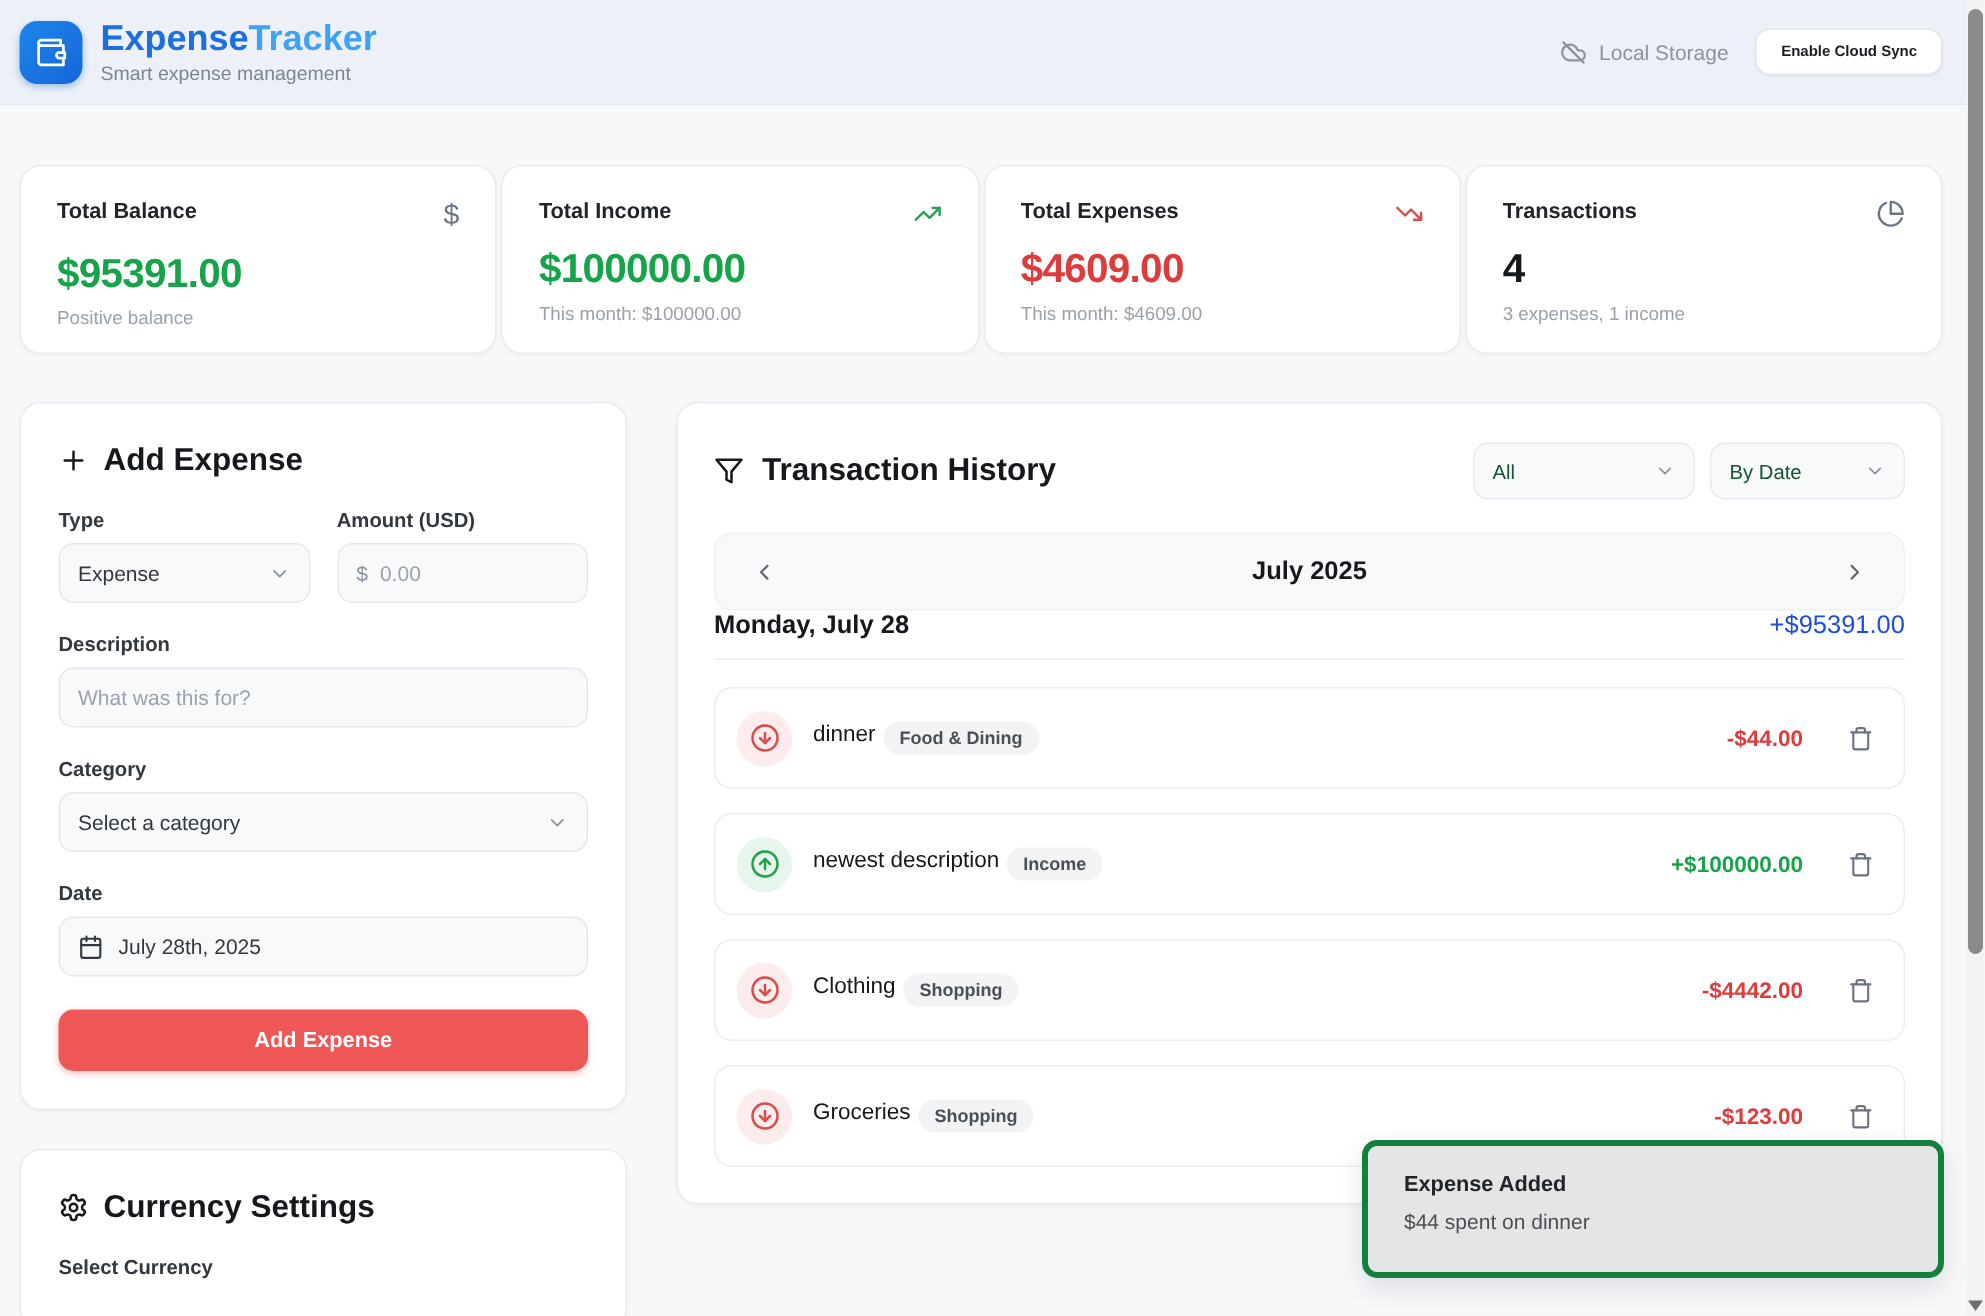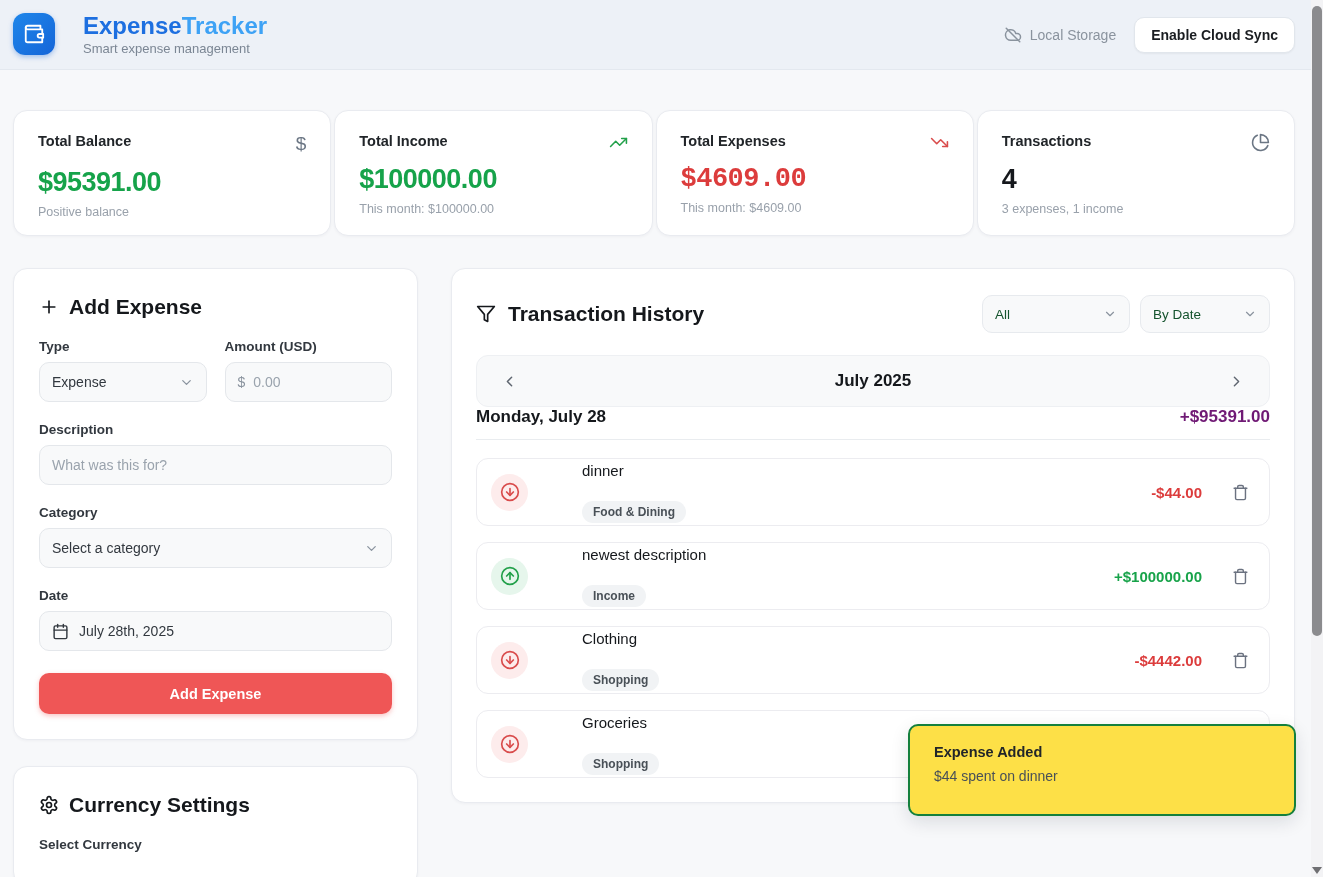--- a/index.html
+++ b/index.html
@@ -10,53 +10,53 @@
     color:#1a1d21;
   }
   .app { position:relative; width:1323px; height:877px; }
 
   
   .header {
     height:70px; background:#edf1f7; border-bottom:1px solid #e3e8ef;
     display:flex; align-items:center; justify-content:space-between;
     padding:0 28px 0 13px;
   }
-  .header-left { display:flex; align-items:center; gap:28px; }
+  .header-left { display:flex; align-items:flex-end; gap:12px; }
   .logo-tile {
     width:42px; height:42px; border-radius:12px;
     background:linear-gradient(135deg,#1e86ea,#1565d8);
     display:flex; align-items:center; justify-content:center;
     box-shadow:0 2px 5px rgba(21,101,216,.35);
   }
   .app-title { font-size:24px; font-weight:700; line-height:1.1; }
   .app-title .t1 { color:#1d6fe0; }
   .app-title .t2 { color:#3ea2f5; }
   .tagline { font-size:13px; color:#7b8694; margin-top:2px; }
   .header-right { display:flex; align-items:center; gap:18px; }
   .storage { display:flex; align-items:center; gap:8px; color:#8a939e; font-size:14px; }
   .cloud-btn {
     background:#fff; border:1px solid #e1e6ec; border-radius:10px;
-    padding:9px 16px; font-size:14px; font-weight:600; color:#1a1d21;
+    padding:9px 16px; font-size:10px; font-weight:600; color:#1a1d21;
     font-family:inherit; cursor:pointer; box-shadow:0 1px 2px rgba(0,0,0,.05);
   }
 
   
   .main { padding:40px 28px 0 13px; }
   .stats-row { display:flex; gap:3px; }
   .card {
     background:#fff; border:1px solid #e9ebf0; border-radius:14px;
     box-shadow:0 1px 3px rgba(16,24,40,.04);
   }
   .stat-card { flex:1; padding:22px 24px; height:126px; }
   .stat-top { display:flex; justify-content:space-between; align-items:flex-start; }
   .stat-label { font-size:14.5px; font-weight:600; color:#212529; }
   .stat-icon { color:#6b7684; }
   .stat-value { font-size:27px; font-weight:700; margin-top:12px; letter-spacing:-.5px; }
   .stat-value.green { color:#16a34a; }
-  .stat-value.red   { color:#dc3c3c;font-family:Liberation Mono, monospace; }
+  .stat-value.red   { color:#dc3c3c; }
   .stat-value.dark  { color:#15181c; }
   .stat-sub { font-size:12.5px; color:#99a1ab; margin-top:7px; }
   .dollar-glyph { font-size:19px; color:#6b7684; font-weight:500; }
 
   .content-row { display:flex; gap:33px; margin-top:32px; align-items:flex-start; }
   .left-col { width:405px; flex:0 0 405px; display:flex; flex-direction:column; gap:26px; }
 
   
   .form-card { padding:26px 25px 25px; }
   .card-heading { display:flex; align-items:center; gap:10px; font-size:21px; font-weight:600; color:#15181c; }
@@ -101,46 +101,46 @@
   .month-nav {
     margin-top:22px; height:52px; background:#f8f9fa; border:1px solid #eef0f3;
     border-radius:12px; display:flex; align-items:center; justify-content:space-between;
     padding:0 20px;
   }
   .month-label { font-size:17px; font-weight:700; color:#15181c; }
   .nav-btn { background:none; border:none; cursor:pointer; color:#5f6670; display:flex; align-items:center; padding:4px; }
 
   .group-header { display:flex; align-items:center; justify-content:space-between; }
   .group-date { font-size:17px; font-weight:600; color:#15181c; }
-  .group-total { font-size:17px; font-weight:700; color:#701a75; }
+  .group-total { font-size:17px; font-weight:400; color:#1d4ed8; }
   .divider { height:1px; background:#e9ecef; margin-top:12px; }
 
   .tx-list { margin-top:18px; display:flex; flex-direction:column; gap:16px; }
   .tx-row {
     height:68px; border:1px solid #ececf0; border-radius:12px; background:#fff;
     display:flex; align-items:center; padding:0 18px 0 14px; gap:14px;
   }
   .tx-icon { width:37px; height:37px; border-radius:50%; display:flex; align-items:center; justify-content:center; flex:0 0 37px; }
   .tx-icon.expense { background:#fdecec; color:#d94c4c; }
   .tx-icon.income  { background:#e6f6ec; color:#22a04a; }
-  .tx-main { flex:1; display:flex; flex-direction:column; gap:22px;margin-left:40px; }
+  .tx-main { flex:1; display:flex; flex-direction:row; gap:5px; }
   .tx-name { font-size:15px; font-weight:500; color:#15181c; }
   .tx-badge {
     align-self:flex-start; background:#f1f3f5; color:#495057;
     font-size:12px; font-weight:600; border-radius:999px; padding:4px 11px;
   }
   .tx-amount { font-size:15px; font-weight:700; margin-right:14px; }
   .tx-amount.neg { color:#dc3c3c; }
   .tx-amount.pos { color:#18a34a; }
   .trash-btn { background:none; border:none; cursor:pointer; color:#6b7280; display:flex; padding:2px; }
 
   
   .toast {
-    position:absolute; left:908px; top:724px; width:388px; height:92px;
-    background:#fde047; border:2px solid #15803d; border-radius:10px;
+    position:absolute; left:908px; top:760px; width:388px; height:92px;
+    background:#e5e5e5; border:4px solid #15803d; border-radius:10px;
     box-shadow:0 6px 18px rgba(16,24,40,.12); padding:18px 24px; z-index:30;
   }
   .toast-title { font-size:14.5px; font-weight:700; color:#212529; }
   .toast-msg { font-size:14px; color:#495057; margin-top:8px; }
 
   
   .sb { position:absolute; top:0; right:0; width:12px; height:877px; background:#f3f3f5; z-index:40; }
   .sb-thumb { position:absolute; left:1px; top:6px; width:10px; height:630px; background:#8b8b8e; border-radius:5px; cursor:grab; }
   .sb-arrow-down {
     position:absolute; left:1px; bottom:3px; width:0; height:0;

